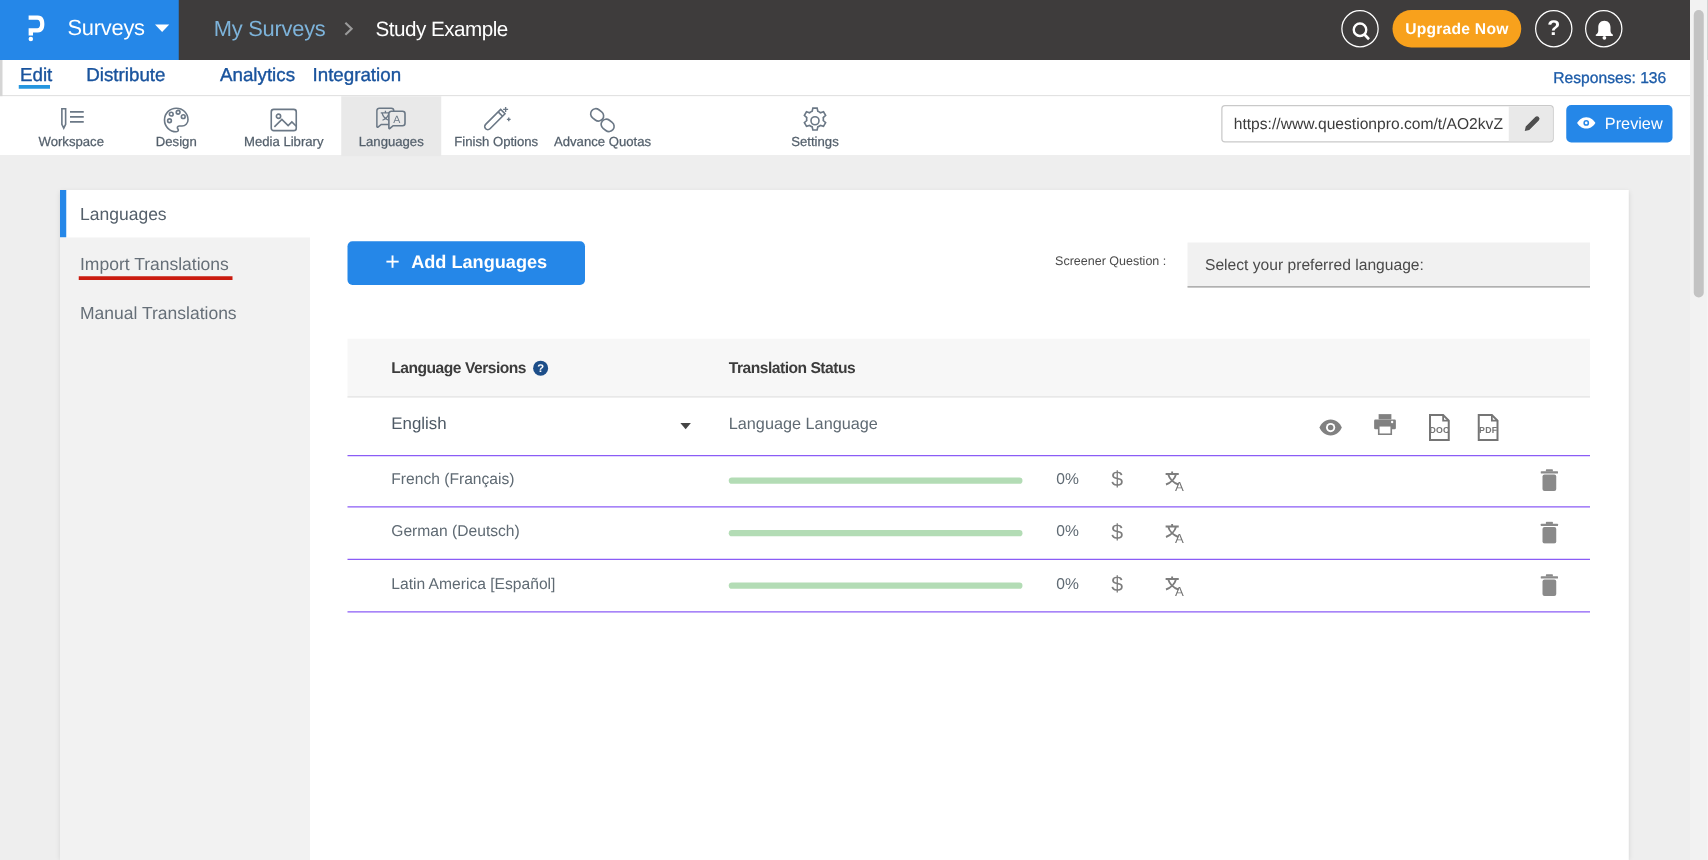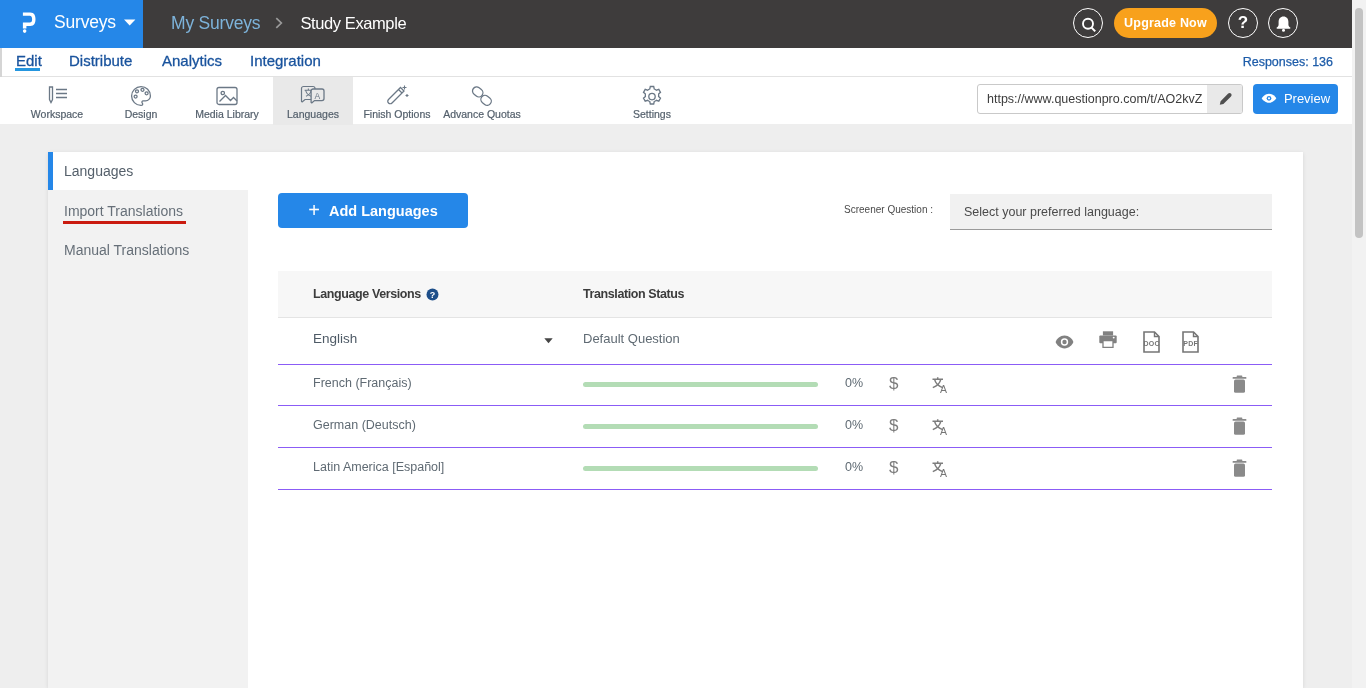--- a/index.html
+++ b/index.html
@@ -83,21 +83,21 @@
   <svg width="27" height="27" viewBox="0 0 27 27" style="margin-top:3px;">
       <path d="M13.5 4.6 c -3.1 0 -4.9 2.3 -4.9 5.2 v 2.7 c 0 1.3 -0.75 2.4 -1.8 3.1 c -0.55 0.4 -0.25 1.2 0.45 1.2 h 12.5 c 0.7 0 1 -0.8 0.45 -1.2 c -1.05 -0.7 -1.8 -1.8 -1.8 -3.1 v -2.7 c 0 -2.9 -1.8 -5.2 -4.9 -5.2 z" fill="#fff"></path>
       <circle cx="13.5" cy="18.2" r="1.5" fill="#fff"></circle>
     </svg>
 </div>
 <div class="hcirc abs" style="left:1376px; font-size:13.5px; font-weight:bold; line-height:27px;margin-left:28px;">AB</div>
 
 <div id="tabbar" class="abs">
   <span class="tab" style="left:16px;">Edit</span>
   <span class="tab" style="left:69px;">Distribute</span>
-  <span class="tab" style="left:162px;">Analytics</span>
+  <span class="tab" style="left:176px;">Analytics</span>
   <span class="tab" style="left:250px;">Integration</span>
   <span id="resp">Responses: 136</span>
 </div>
 <div class="abs" style="left:15px;top:68px;width:25px;height:2.5px;background:#2596df;"></div>
 
 <div class="abs" style="left:0;top:48px;width:2px;height:76px;background:#d5d5d5;"></div>
 <div id="toolbar" class="abs">
   <div class="tool" style="left:17px;width:80px;">
     <svg width="26" height="24" viewBox="0 0 26 24" fill="none" stroke="#6b7886" stroke-width="1.3">
       <path d="M5.5 3 v 12.5 l 1.5 3 l 1.5 -3 V 3 z"></path>
@@ -188,21 +188,21 @@
       <text x="6.5" y="9.6" text-anchor="middle" font-size="9" font-weight="bold" fill="#fff" font-family="Liberation Sans">?</text>
     </svg>
   <span class="th" style="left:305px;">Translation Status</span>
 </div>
 
 <div class="row abs" style="top:318px; height:47px;">
   <span class="cellname" style="top:13px; font-size:13.5px; color:#4e5a66;">English</span>
   <svg class="abs" style="left:266px;top:20px;" width="9" height="6" viewBox="0 0 9 6">
       <path d="M0.3 0.3 h 8.4 l -4.2 5 z" fill="#454545"></path>
     </svg>
-  <span class="cellname" style="left:305px; top:13px; font-size:13px;">Default Question</span>
+  <span class="cellname" style="left:305px; top:13px; font-size:13px;">Language Language</span>
 
   <svg class="abs" style="left:777px;top:17px;" width="19" height="14" viewBox="0 0 19 14">
     <path d="M9.5 0.6 C 5.1 0.6 1.8 3.9 0.6 7 c 1.2 3.1 4.5 6.4 8.9 6.4 s 7.7 -3.3 8.9 -6.4 C 17.2 3.9 13.9 0.6 9.5 0.6 z" fill="#818181"></path>
     <circle cx="9.5" cy="7" r="3.7" fill="#fff"></circle>
     <circle cx="9.5" cy="7" r="2.2" fill="#818181"></circle>
   </svg>
 
   <svg class="abs" style="left:821px;top:13px;" width="18" height="17" viewBox="0 0 18 17">
     <rect x="3.9" y="0.3" width="10.2" height="4.2" fill="#818181"></rect>
     <rect x="0.3" y="4.5" width="17.4" height="7.8" rx="1" fill="#818181"></rect>

